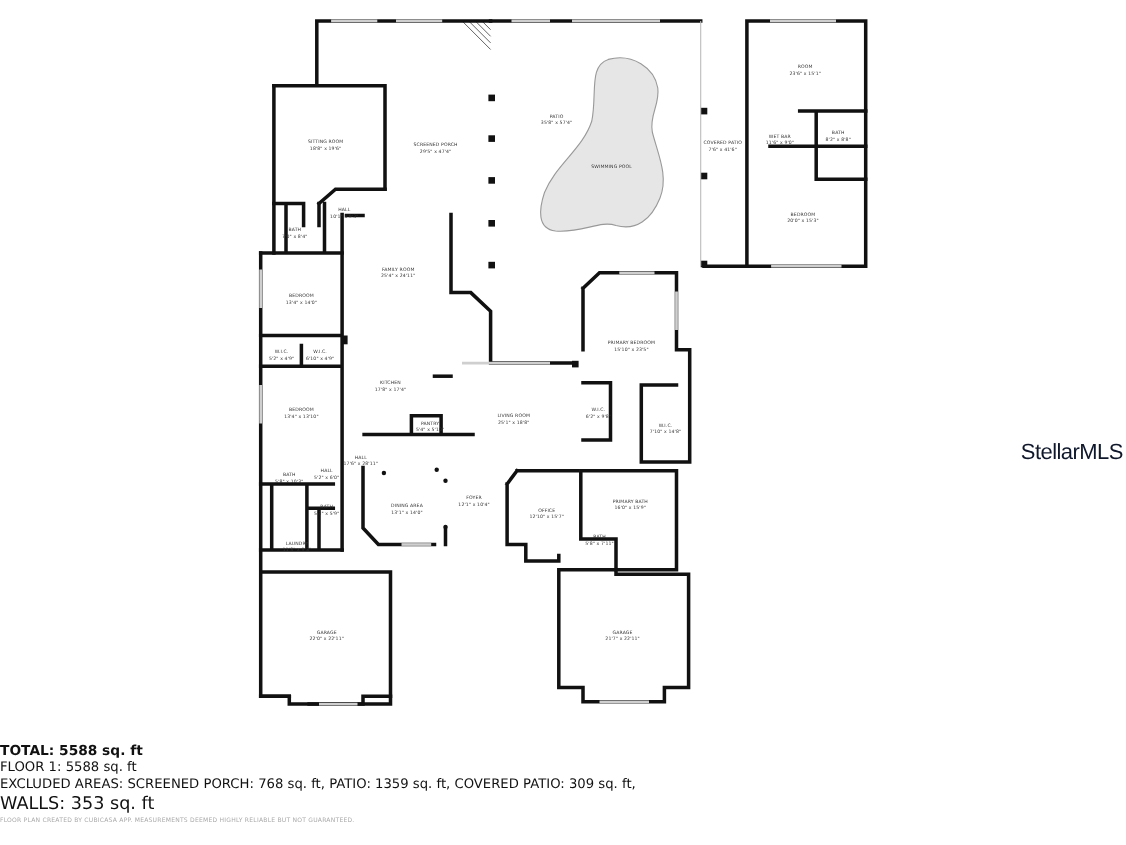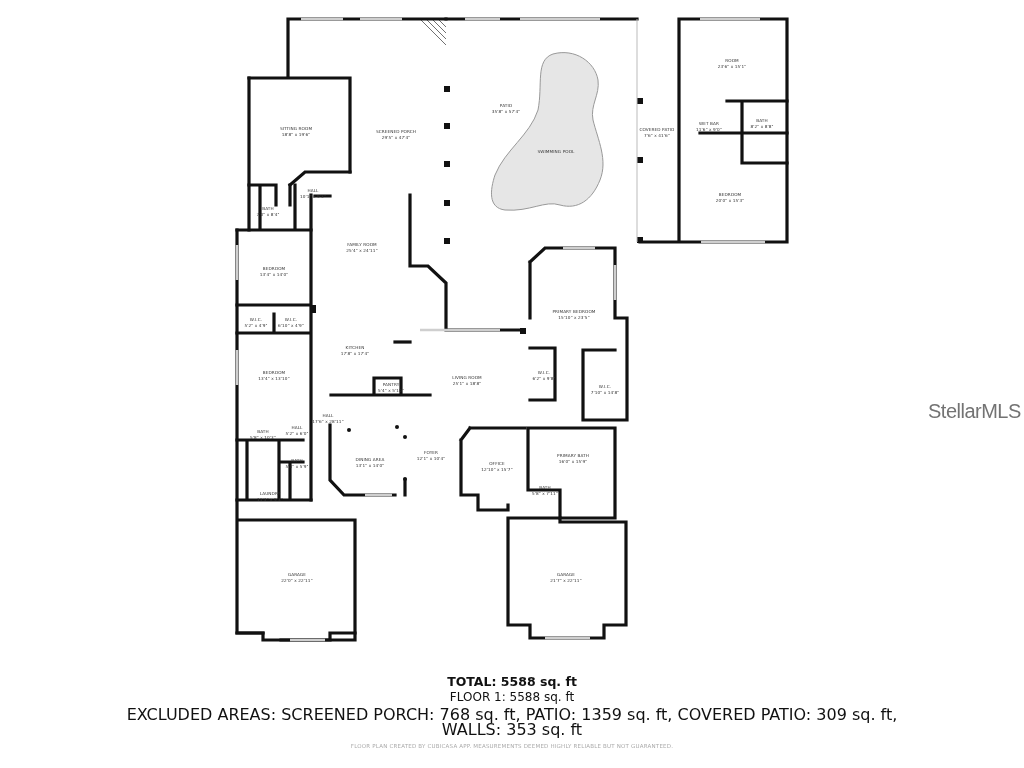--- a/index.html
+++ b/index.html
@@ -1,27 +1,27 @@
 <!DOCTYPE html>
 <html><head>
 <meta charset="utf-8">
 <style>
   html,body{margin:0;padding:0;background:#fff;}
   body{width:1024px;height:768px;position:relative;overflow:hidden;font-family:"DejaVu Sans","Liberation Sans",sans-serif;}
   #plan{position:absolute;left:0;top:0;width:1024px;height:768px;}
   .lbl{position:absolute;transform:translate(-50%,-50%);text-align:center;color:#333;font-size:4.2px;line-height:6px;white-space:nowrap;letter-spacing:0.1px;}
   .lbl .nm{display:block;text-transform:uppercase;}
   .lbl .dm{display:block;}
-  .summary{position:absolute;left:0;width:1024px;text-align:center;color:#111;font-family:"DejaVu Sans","Liberation Sans",sans-serif;}
+  .summary{position:absolute;left:0;width:1024px;color:#111;font-family:"DejaVu Sans","Liberation Sans",sans-serif;}
   .s-total{top:674px;font-size:12.5px;font-weight:bold;}
   .s-floor{top:690px;font-size:12px;}
-  .s-excl{top:705px;font-size:16px;}
+  .s-excl{top:705px;font-size:12px;}
   .s-walls{top:720px;font-size:16px;}
   .s-foot{top:743px;font-size:5.5px;color:#aaa;letter-spacing:0.2px;}
-  .watermark{position:absolute;left:928px;top:400px;font-family:"Liberation Sans",sans-serif;font-size:20px;color:#737373;letter-spacing:-0.5px;}
+  .watermark{position:absolute;left:928px;top:400px;font-family:"Liberation Sans",sans-serif;font-size:20px;color:#0f172a;letter-spacing:-0.5px;}
 </style>
 </head>
 <body>
 
 <svg id="plan" viewBox="0 0 1024 768" xmlns="http://www.w3.org/2000/svg">
   <g fill="none" stroke="#111" stroke-width="3.2" stroke-linecap="square">
 
     <path d="M288 19 H446 M288 19 V78 M249 78 H350 V172"></path>
 
     <path d="M446 19 H637"></path>

